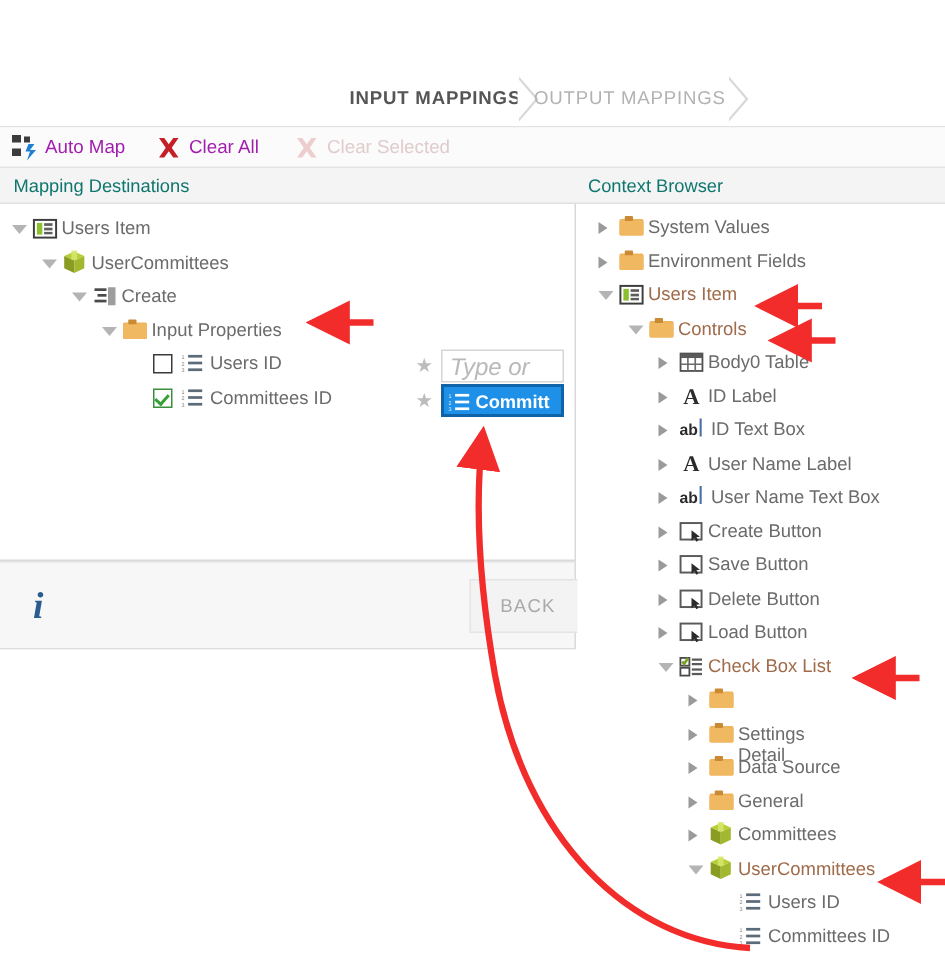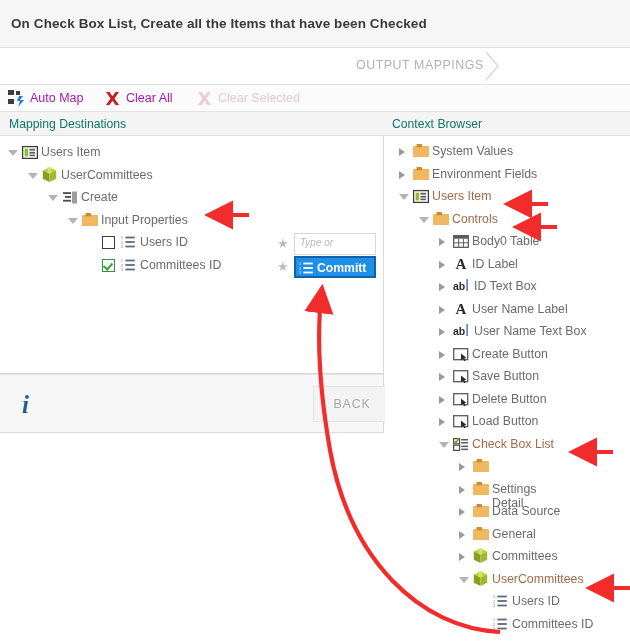--- a/index.html
+++ b/index.html
@@ -129,38 +129,41 @@
     content:"";position:absolute;left:2px;top:1px;width:4px;height:7px;
     border:solid #35a135;border-width:0 2px 2px 0;transform:rotate(42deg);
   }
 
   .star{position:absolute;top:4px;font-size:13px;color:#bcbcbc;}
 
   .valbox{
     position:absolute;height:22px;width:82px;border:1px solid #d6d6d6;
     background:#fff;box-sizing:border-box;
   }
-  .valbox .ph{position:absolute;left:5px;top:3px;font-size:10px;font-style:italic;color:#b9b9b9;}
+  .valbox .ph{position:absolute;left:5px;top:3px;font-size:16px;font-style:italic;color:#b9b9b9;}
   .valbox.sel{border:2px solid #1163a8;background:#1e90e8;}
   .valbox.sel .vt{position:absolute;left:21px;top:3px;font-size:12.2px;color:#ffffff;font-weight:600;}
 
   
   .annot{position:absolute;pointer-events:none;}
   svg{display:block;overflow:visible;}
 </style>
 </head>
 <body>
 
 <div id="root">
 
-  <div class="titlebar">
-    <div class="txt">On Check Box List, Create all the Items that have been Checked</div>
-  </div>
 
   <div class="tabstrip">
+    <div class="tab" id="tab-input">
+      <span>INPUT MAPPINGS</span>
+      <span class="chev">
+          <i></i>
+        </span>
+    </div>
     <div class="tab" id="tab-output">
       <span>OUTPUT MAPPINGS</span>
       <span class="chev">
           <i></i>
         </span>
     </div>
     <div class="tab-underline"></div>
   </div>
 
   <div class="toolbar">

